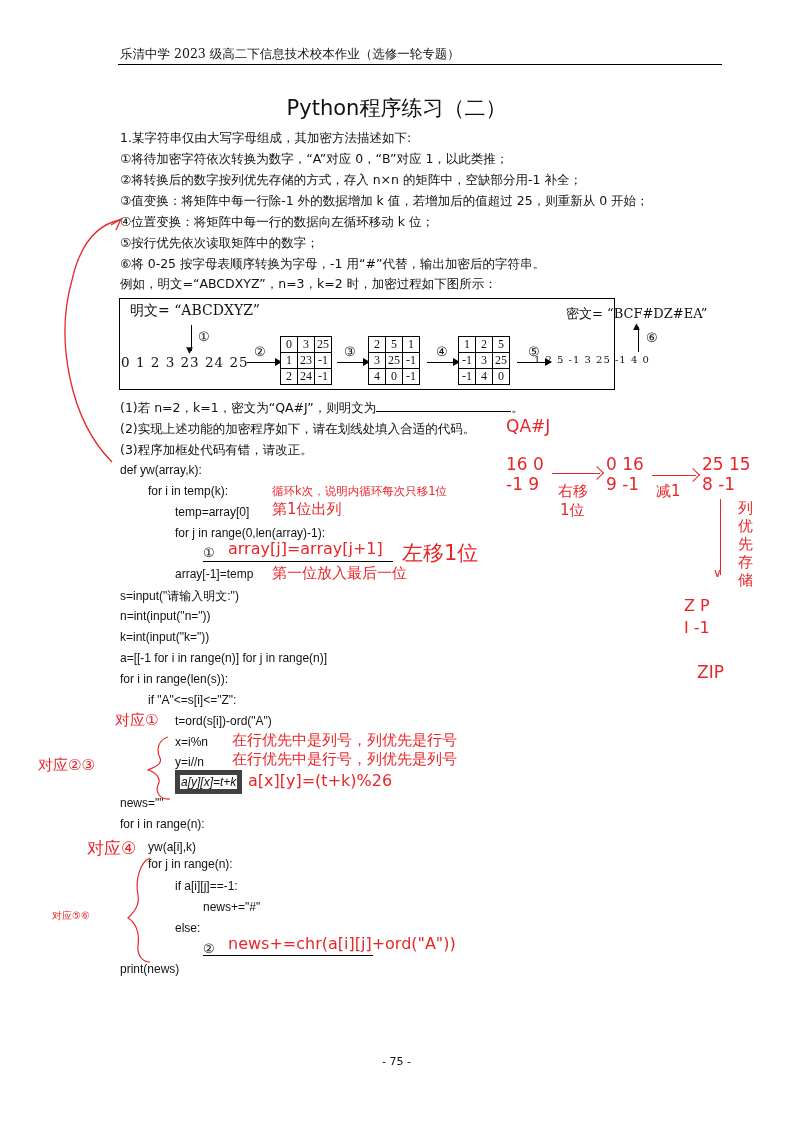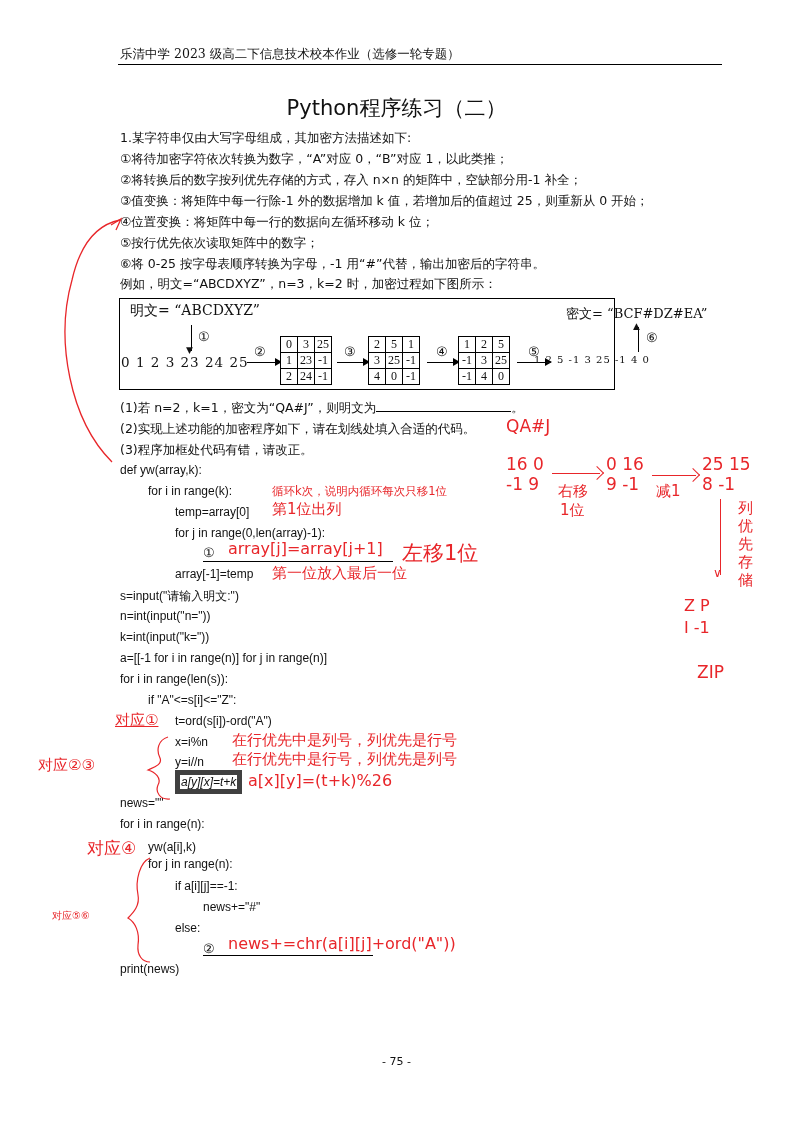--- a/index.html
+++ b/index.html
@@ -129,39 +129,39 @@
 </div>
 
 <div class="abs txt" style="top:398px;">
   <span>(1)若 n=2，k=1，密文为“QA#J”，则明文为</span><span class="blank"></span><span>。</span>
 </div>
 <div class="abs txt" style="top:419px;">(2)实现上述功能的加密程序如下，请在划线处填入合适的代码。</div>
 <div class="abs red" style="left:506px; top:416px; font-size:17px;">QA#J</div>
 <div class="abs txt" style="top:440px;">(3)程序加框处代码有错，请改正。</div>
 
 <div class="abs code" style="left:120px; top:463px;">def yw(array,k):</div>
-<div class="abs code" style="left:148px; top:484px;">for i in range(k):</div>
+<div class="abs code" style="left:148px; top:484px;">for i in temp(k):</div>
 <div class="abs red" style="left:272px; top:484px; font-size:11.5px;">循环k次，说明内循环每次只移1位</div>
 <div class="abs code" style="left:175px; top:505px;">temp=array[0]</div>
 <div class="abs red" style="left:272px; top:500px; font-size:15px;">第1位出列</div>
 <div class="abs code" style="left:175px; top:526px;">for j in range(0,len(array)-1):</div>
 <div class="abs code" style="left:203px; top:545px; font-size:13px;">①</div>
 <div class="abs red" style="left:228px; top:539px; font-size:16px;">array[j]=array[j+1]</div>
 <div class="uline" style="left:203px; top:561px; width:190px;"></div>
 <div class="abs red" style="left:402px; top:539px; font-size:21px;">左移1位</div>
 <div class="abs code" style="left:175px; top:567px;">array[-1]=temp</div>
 <div class="abs red" style="left:272px; top:564px; font-size:15px;">第一位放入最后一位</div>
 <div class="abs code" style="left:120px; top:588px;">s=input("请输入明文:")</div>
 <div class="abs code" style="left:120px; top:609px;">n=int(input("n="))</div>
 <div class="abs code" style="left:120px; top:630px;">k=int(input("k="))</div>
 <div class="abs code" style="left:120px; top:651px;">a=[[-1 for i in range(n)] for j in range(n)]</div>
 <div class="abs code" style="left:120px; top:672px;">for i in range(len(s)):</div>
 <div class="abs code" style="left:148px; top:693px;">if "A"&lt;=s[i]&lt;="Z":</div>
 
-<div class="abs red" style="left:115px; top:711px; font-size:15px;text-decoration:underline;">对应①</div>
+<div class="abs red" style="left:115px; top:711px; font-size:15px;">对应①</div>
 <div class="abs code" style="left:175px; top:714px;">t=ord(s[i])-ord("A")</div>
 <div class="abs code" style="left:175px; top:735px;">x=i%n</div>
 <div class="abs red" style="left:232px; top:731px; font-size:15px;">在行优先中是列号，列优先是行号</div>
 <div class="abs red" style="left:38px; top:756px; font-size:15px;">对应②③</div>
 <div class="abs code" style="left:175px; top:755px;">y=i//n</div>
 <div class="abs red" style="left:232px; top:750px; font-size:15px;">在行优先中是行号，列优先是列号</div>
 <div class="abs code" style="left:175px; top:775px;"><span class="boxed">a[y][x]=t+k</span></div>
 <div class="abs red" style="left:248px; top:771px; font-size:16px;">a[x][y]=(t+k)%26</div>
 <div class="abs code" style="left:120px; top:796px;">news=""</div>
 <div class="abs code" style="left:120px; top:817px;">for i in range(n):</div>

